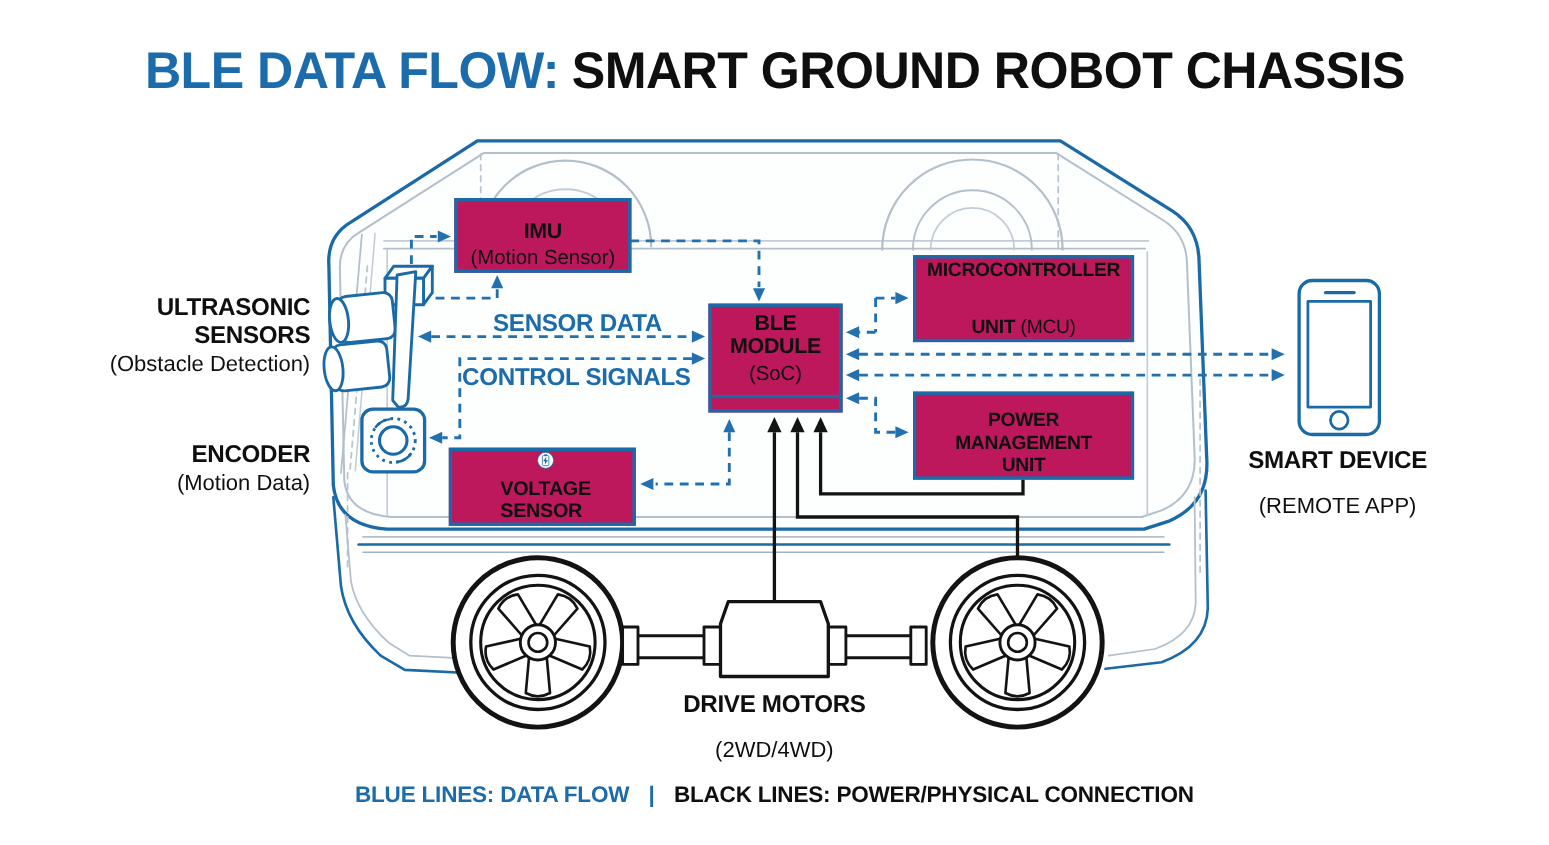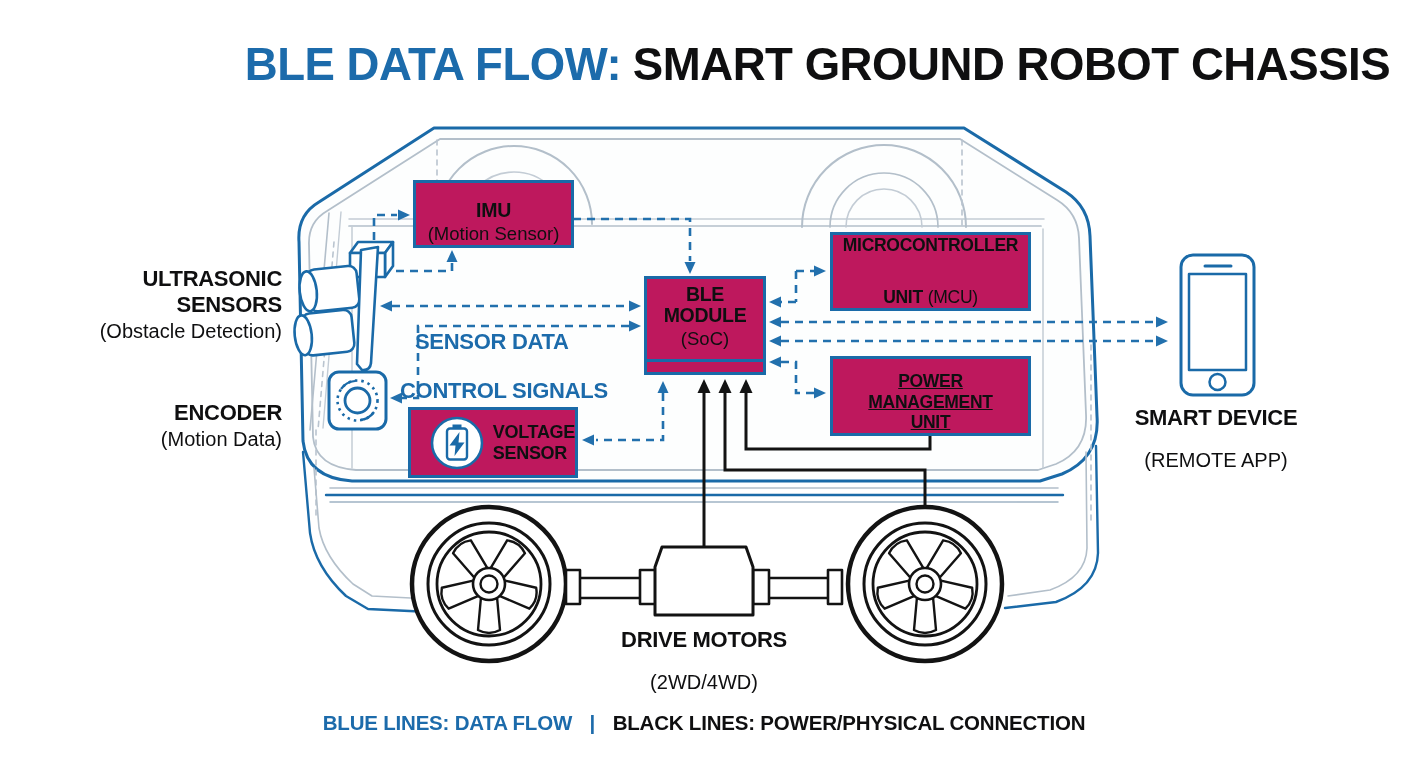--- a/index.html
+++ b/index.html
@@ -9,54 +9,54 @@
     --light:#b3bfca;
   }
   html,body{margin:0;padding:0;background:#fff;}
   #stage{
     position:relative;width:1408px;height:768px;background:#fff;overflow:hidden;
     font-family:"Liberation Sans",sans-serif;color:var(--ink);
   }
   #chassis-svg{position:absolute;left:0;top:0;z-index:1;}
   .txt{position:absolute;z-index:3;}
   #title{
-    left:0;top:36px;width:1408px;text-align:right;
+    left:0;top:36px;width:1408px;text-align:center;
     font-size:47px;font-weight:800;letter-spacing:-0.5px;white-space:nowrap;
   }
   #title .inner{display:inline-block;transform:scaleX(0.97);transform-origin:center;}
   #title .t-blue{color:var(--text-blue);}
   #title .t-black{color:var(--ink);margin-left:12px;}
   .node{
     position:absolute;z-index:2;background:#be185d;border:3px solid var(--blue);
     display:flex;flex-direction:column;align-items:center;justify-content:flex-end;
     text-align:center;box-sizing:border-box;line-height:1.12;
   }
   .node .hd{font-weight:800;font-size:19.5px;letter-spacing:-0.3px;}
   .node .sub{font-weight:400;font-size:18.5px;margin-top:2px;}
   #imu-box{left:413px;top:180px;width:161px;height:68px;}
   #ble-box{left:644px;top:276px;width:122px;height:99px;padding-bottom:22px;}
   #ble-strip{position:absolute;left:0;bottom:10px;width:100%;border-top:3px solid var(--blue);}
   #mcu-box{left:830px;top:232px;width:201px;height:79px;gap:32px;}
   #mcu-box .hd,#pmu-box .hd{font-size:17.5px;line-height:1.18;}
   #mcu-box .norm{font-weight:400;margin-left:5px;}
-  #pmu-box{left:830px;top:356px;width:201px;height:80px;text-decoration:underline;}
-  #vs-box{left:408px;top:407px;width:170px;height:71px;flex-direction:row;gap:7px;padding-left:6px;}
+  #pmu-box{left:830px;top:356px;width:201px;height:80px;}
+  #vs-box{left:408px;top:407px;width:170px;height:71px;flex-direction:column;gap:7px;padding-left:6px;}
   #vs-box .col{display:flex;flex-direction:column;align-items:flex-start;text-align:left;}
   #vs-box .hd{font-size:18px;line-height:1.14;}
   .side-label{text-align:right;line-height:1.18;}
   .side-label .b{font-weight:800;font-size:22px;letter-spacing:-0.3px;display:block;}
   .side-label .sub{font-weight:400;font-size:20px;display:block;margin-top:2px;}
   #ultrasonic-label{left:60px;top:266px;width:222px;}
   #encoder-label{left:60px;top:381px;width:222px;margin-top:19px;}
   .center-label{text-align:center;line-height:1.18;}
   .center-label .b{font-weight:800;font-size:22px;letter-spacing:-0.3px;display:block;}
   .center-label .sub{font-weight:400;font-size:20px;display:block;margin-top:18px;}
   #smart-device-label{left:1101px;top:405px;width:230px;}
   #drive-motors-label{left:592px;top:627px;width:224px;}
-  .flow-label{color:var(--text-blue);font-weight:800;font-size:22px;letter-spacing:-0.3px;margin-top:48px;}
+  .flow-label{color:var(--text-blue);font-weight:800;font-size:22px;letter-spacing:-0.3px;text-align:center;}
   #sensor-data-label{left:415px;top:281px;width:220px;}
   #control-signals-label{left:400px;top:330px;width:248px;}
   #legend{left:0;top:711px;width:1408px;text-align:center;font-weight:800;font-size:20.5px;letter-spacing:-0.2px;}
   #legend .lg-blue{color:var(--text-blue);}
   #legend .lg-sep{color:var(--text-blue);margin:0 12px;font-weight:700;}
   #legend .lg-black{color:var(--ink);}
 </style>
 </head>
 <body>
 

